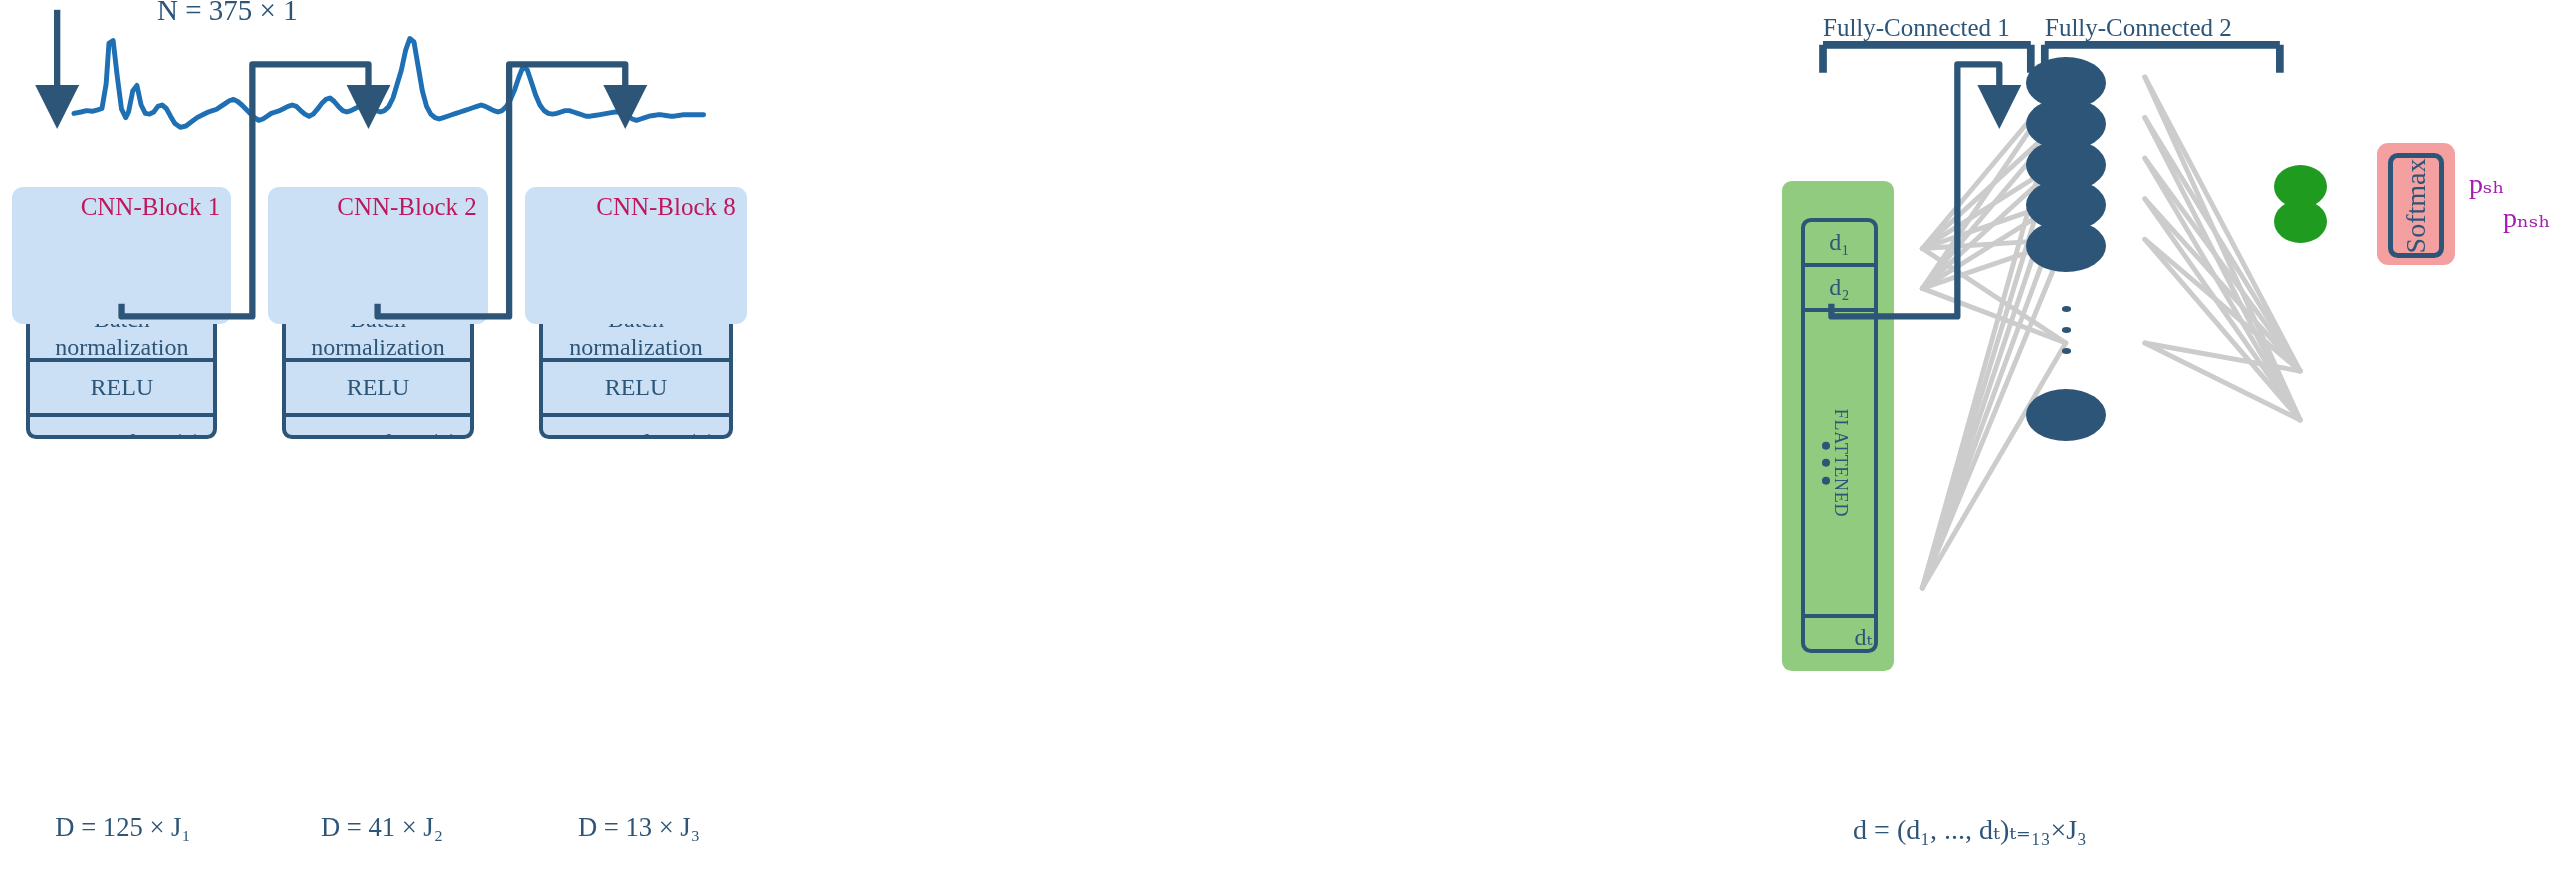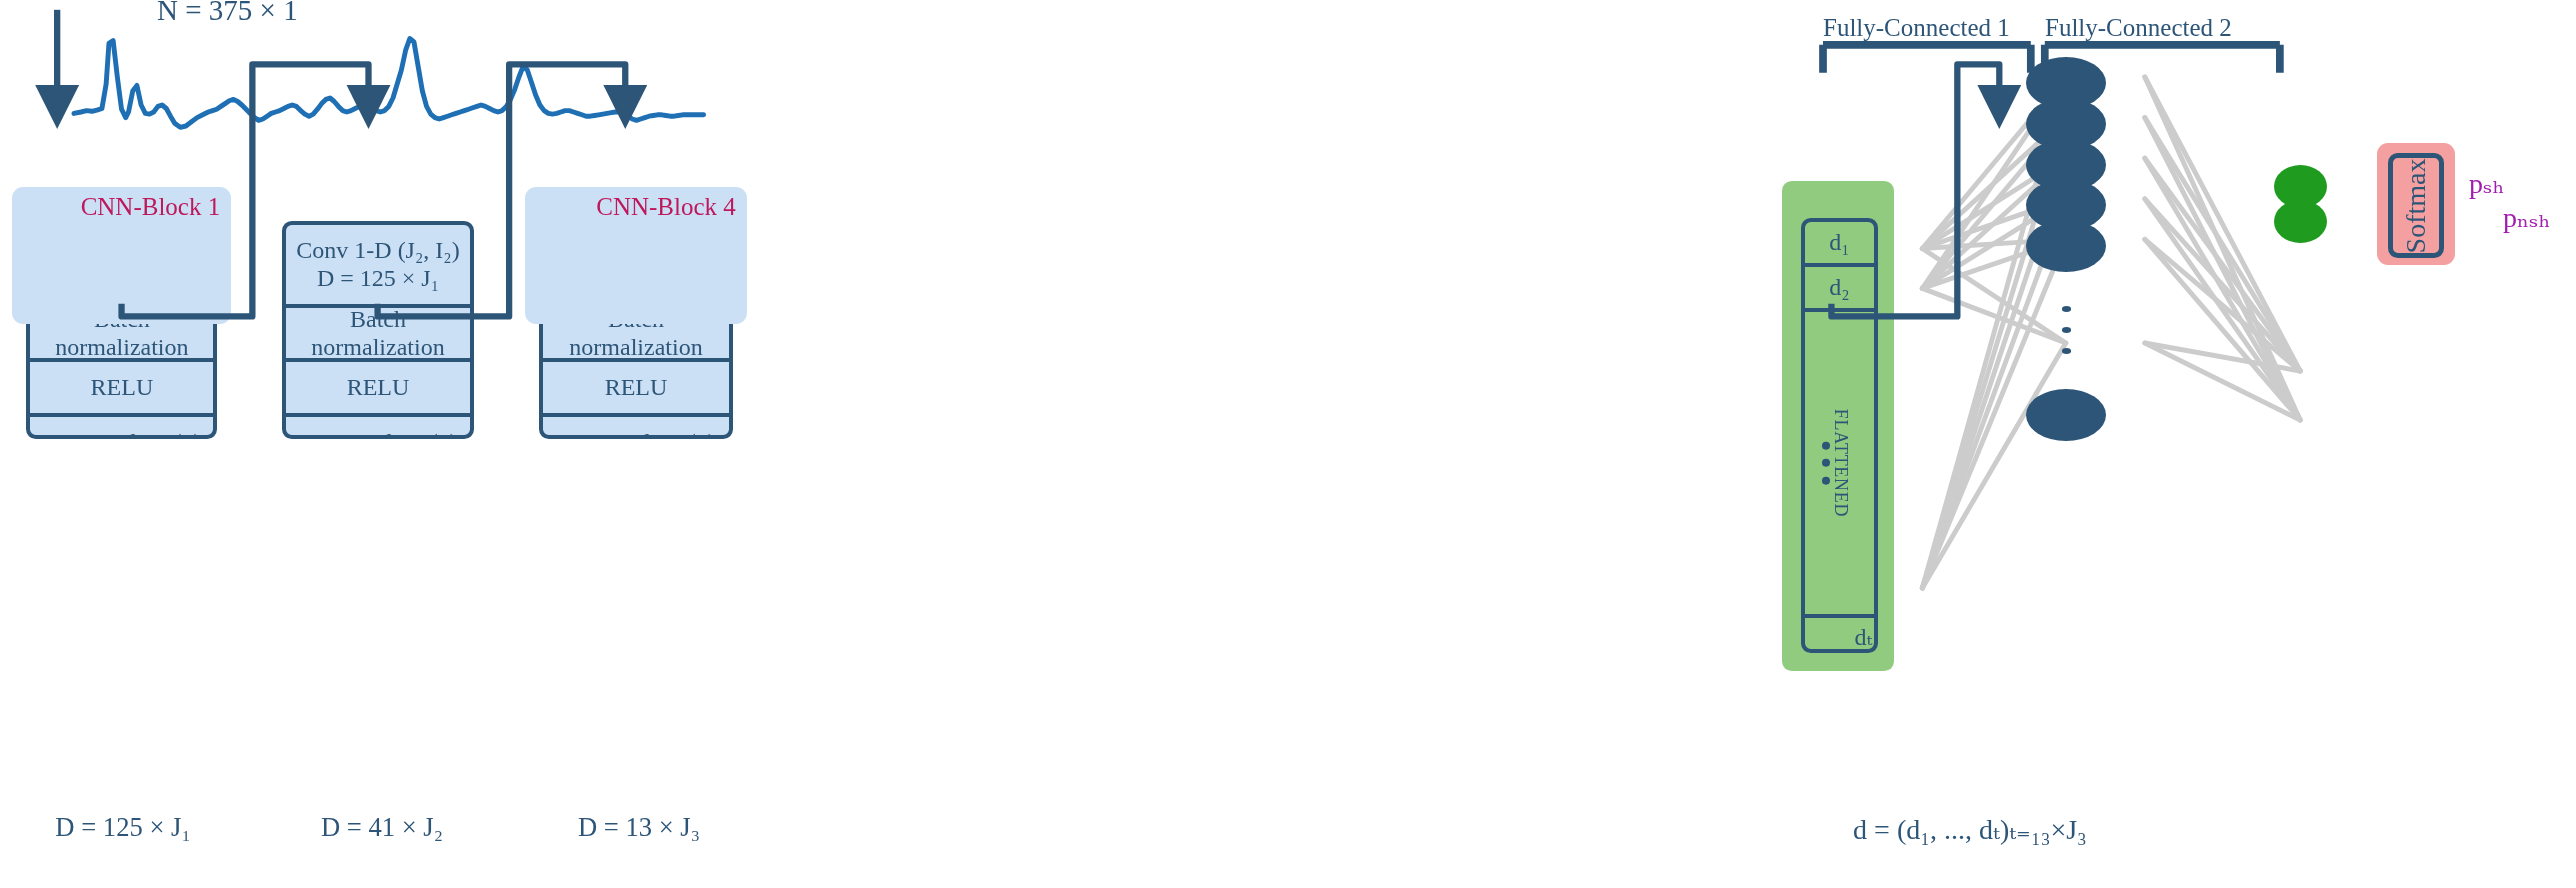--- a/index.html
+++ b/index.html
@@ -172,34 +172,37 @@
       <span>Conv 1-D (J₁, I₁)</span>
       <span>N  =  375 × 1</span>
     </div>
     <div class="cnn-row plain">Batch normalization</div>
     <div class="cnn-row plain">RELU</div>
     <div class="cnn-row plain">Max-pooling (3)</div>
 
   </div>
   <div class="cap" style="left:0px;top:812px;width:238px;">D  =  125 × J₁</div>
 
+  <div class="cnn-block" style="left:264px;top:187px;width:220px;height:137px;">
+    <div class="cnn-title">CNN-Block 2</div>
+  </div>
   <div class="cnn-stack" style="left:278px;top:221px;width:192px;height:218px;box-sizing:border-box;">
     <div class="cnn-row conv">
       <span>Conv 1-D (J₂, I₂)</span>
       <span>D  =  125 × J₁</span>
     </div>
     <div class="cnn-row plain">Batch normalization</div>
     <div class="cnn-row plain">RELU</div>
     <div class="cnn-row plain">Max-pooling (3)</div>
 
   </div>
   <div class="cap" style="left:259px;top:812px;width:238px;">D  =  41 × J₂</div>
 
   <div class="cnn-block" style="left:521px;top:187px;width:222px;height:137px;">
-    <div class="cnn-title">CNN-Block 4</div>
+    <div class="cnn-title">CNN-Block 8</div>
   </div>
   <div class="cnn-stack" style="left:535px;top:221px;width:194px;height:218px;box-sizing:border-box;">
     <div class="cnn-row conv">
       <span>Conv 1-D (J₃, I₃)</span>
       <span>D  =  41 × J₂</span>
     </div>
     <div class="cnn-row plain">Batch normalization</div>
     <div class="cnn-row plain">RELU</div>
     <div class="cnn-row plain">Max-pooling (3)</div>
 

